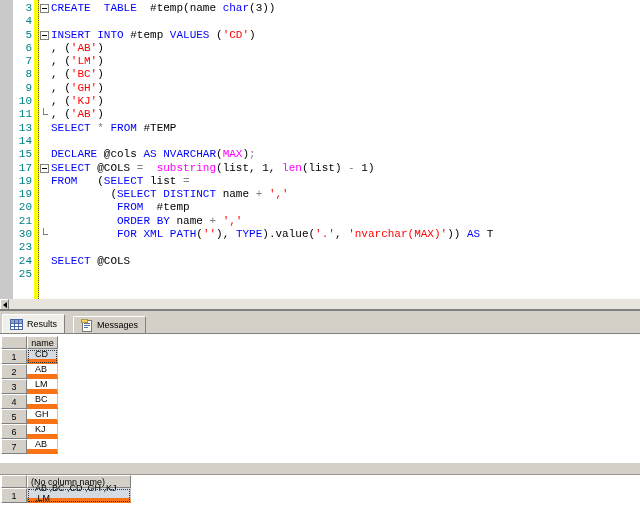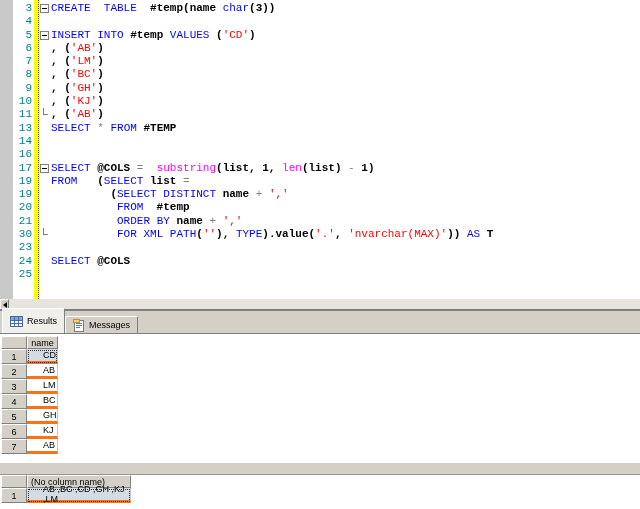--- a/index.html
+++ b/index.html
@@ -20,58 +20,58 @@
       color:var(--lnc);}
   .chg{width:5px;flex:0 0 5px;}
   .out{width:12px;flex:0 0 12px;position:relative;}
   .fold-box{position:absolute;left:1px;top:2px;width:9px;height:9px;background:#fff;
             border:1px solid #808080;box-sizing:border-box;}
   .fold-box::after{content:"";display:block;width:5px;height:1px;background:#000;margin:3px auto 0;}
   .fold-end{position:absolute;left:4px;top:0;width:5px;height:7px;
             border-left:1px solid #808080;border-bottom:1px solid #808080;box-sizing:border-box;}
   .src{flex:1;white-space:pre;color:var(--tx);}
   .tok-k{color:var(--kw);} .tok-s{color:var(--str);} .tok-f{color:var(--fn);}
-  .tok-o{color:var(--op);} .tok-t{color:var(--tx);font-weight:bold;}
+  .tok-o{color:var(--op);} .tok-t{color:var(--tx);}
 
   
   .hscroll{position:absolute;top:299px;left:0;width:640px;height:10px;background:#e6e4dd;}
   .hbtn{position:absolute;top:0;left:0;width:9px;height:10px;background:#d4d0c8;
         border-top:1px solid #fff;border-left:1px solid #fff;border-right:1px solid #808080;
         box-sizing:border-box;display:flex;align-items:center;justify-content:center;}
   .tri-left{width:0;height:0;border-top:3px solid transparent;border-bottom:3px solid transparent;
             border-right:4px solid #000;}
   .hr1{position:absolute;top:309px;left:0;width:640px;height:2px;background:#808080;}
 
   
   .tabstrip{position:absolute;top:311px;left:0;width:640px;height:22px;background:#d4d0c8;
             display:flex;align-items:flex-end;padding-left:2px;box-sizing:border-box;}
   .tab{display:flex;align-items:center;gap:4px;padding:0 7px;font-size:9px;color:#000;
        border:1px solid #808080;border-bottom:none;border-radius:2px 2px 0 0;box-sizing:border-box;}
-  .tab.active{background:#f1efe9;height:25px;border-top-color:#fff;border-left-color:#fff;}
-  .tab.inactive{background:#d4d0c8;height:17px;margin-left:0;border-top-color:#fff;border-left-color:#fff;}
+  .tab.active{background:#f1efe9;height:19px;border-top-color:#fff;border-left-color:#fff;}
+  .tab.inactive{background:#d4d0c8;height:17px;margin-left:8px;border-top-color:#fff;border-left-color:#fff;}
   .hr2{position:absolute;top:333px;left:0;width:640px;height:1px;background:#808080;}
 
   
   .results-pane{position:absolute;top:334px;left:0;width:640px;height:175px;background:#fff;}
   .grid{position:absolute;left:1px;}
   #grid1{top:2px;} #grid2{top:141px;}
   .ghead{display:flex;height:13px;}
   .grow{display:flex;height:15px;}
   .gcorner,.gcol,.growhdr{background:#d4d0c8;box-sizing:border-box;
       border-top:1px solid #fff;border-left:1px solid #fff;
       border-right:1px solid #808080;border-bottom:1px solid #808080;
       font-size:9px;color:#000;display:flex;align-items:center;}
   .gcorner{width:26px;flex:0 0 26px;}
   .growhdr{width:26px;flex:0 0 26px;justify-content:center;}
   .gcol{justify-content:center;}
   #grid1 .gcol{width:31px;flex:0 0 31px;}
   #grid2 .gcol{width:104px;flex:0 0 104px;justify-content:flex-start;padding-left:3px;}
   .gcell{background:#fff;box-sizing:border-box;border-right:1px solid #c4c4c4;
-         border-bottom:3px solid #f97316;font-size:9px;color:#000;
-         display:flex;align-items:center;padding-left:16px;}
+         border-bottom:5px solid #f97316;font-size:9px;color:#000;
+         display:flex;align-items:center;padding-left:8px;}
   #grid1 .gcell{width:31px;flex:0 0 31px;}
   #grid2 .gcell{width:104px;flex:0 0 104px;}
   .gcell.sel{background:var(--sel);outline:1px dotted #333;outline-offset:-2px;}
   .splitter{position:absolute;top:128px;left:0;width:640px;height:13px;background:#d4d0c8;
             border-top:1px solid #fff;border-bottom:1px solid #99968e;box-sizing:border-box;}
 </style>
 </head>
 <body>
 
 <div class="screen">
@@ -148,24 +148,24 @@
           <div class="out"></div>
           <div class="src"><span class="tok-k">SELECT</span><span class="tok-t"> </span><span class="tok-o">*</span><span class="tok-t"> </span><span class="tok-k">FROM</span><span class="tok-t"> #TEMP</span></div>
         </div>
         <div class="code-row">
           <div class="ln">14</div>
           <div class="chg"></div>
           <div class="out"></div>
           <div class="src"></div>
         </div>
         <div class="code-row">
-          <div class="ln">16</div>
-          <div class="chg"></div>
-          <div class="out"></div>
-          <div class="src"></div>
+          <div class="ln">15</div>
+          <div class="chg"></div>
+          <div class="out"></div>
+          <div class="src"><span class="tok-k">DECLARE</span><span class="tok-t"> @cols </span><span class="tok-k">AS</span><span class="tok-t"> </span><span class="tok-k">NVARCHAR</span><span class="tok-t">(</span><span class="tok-f">MAX</span><span class="tok-t">)</span><span class="tok-o">;</span></div>
         </div>
         <div class="code-row">
           <div class="ln">17</div>
           <div class="chg"></div>
           <div class="out">
             <div class="fold-box"></div>
           </div>
           <div class="src"><span class="tok-k">SELECT</span><span class="tok-t"> @COLS </span><span class="tok-o">=</span><span class="tok-t">  </span><span class="tok-f">substring</span><span class="tok-t">(list, 1, </span><span class="tok-f">len</span><span class="tok-t">(list) </span><span class="tok-o">-</span><span class="tok-t"> 1)</span></div>
         </div>
         <div class="code-row">

